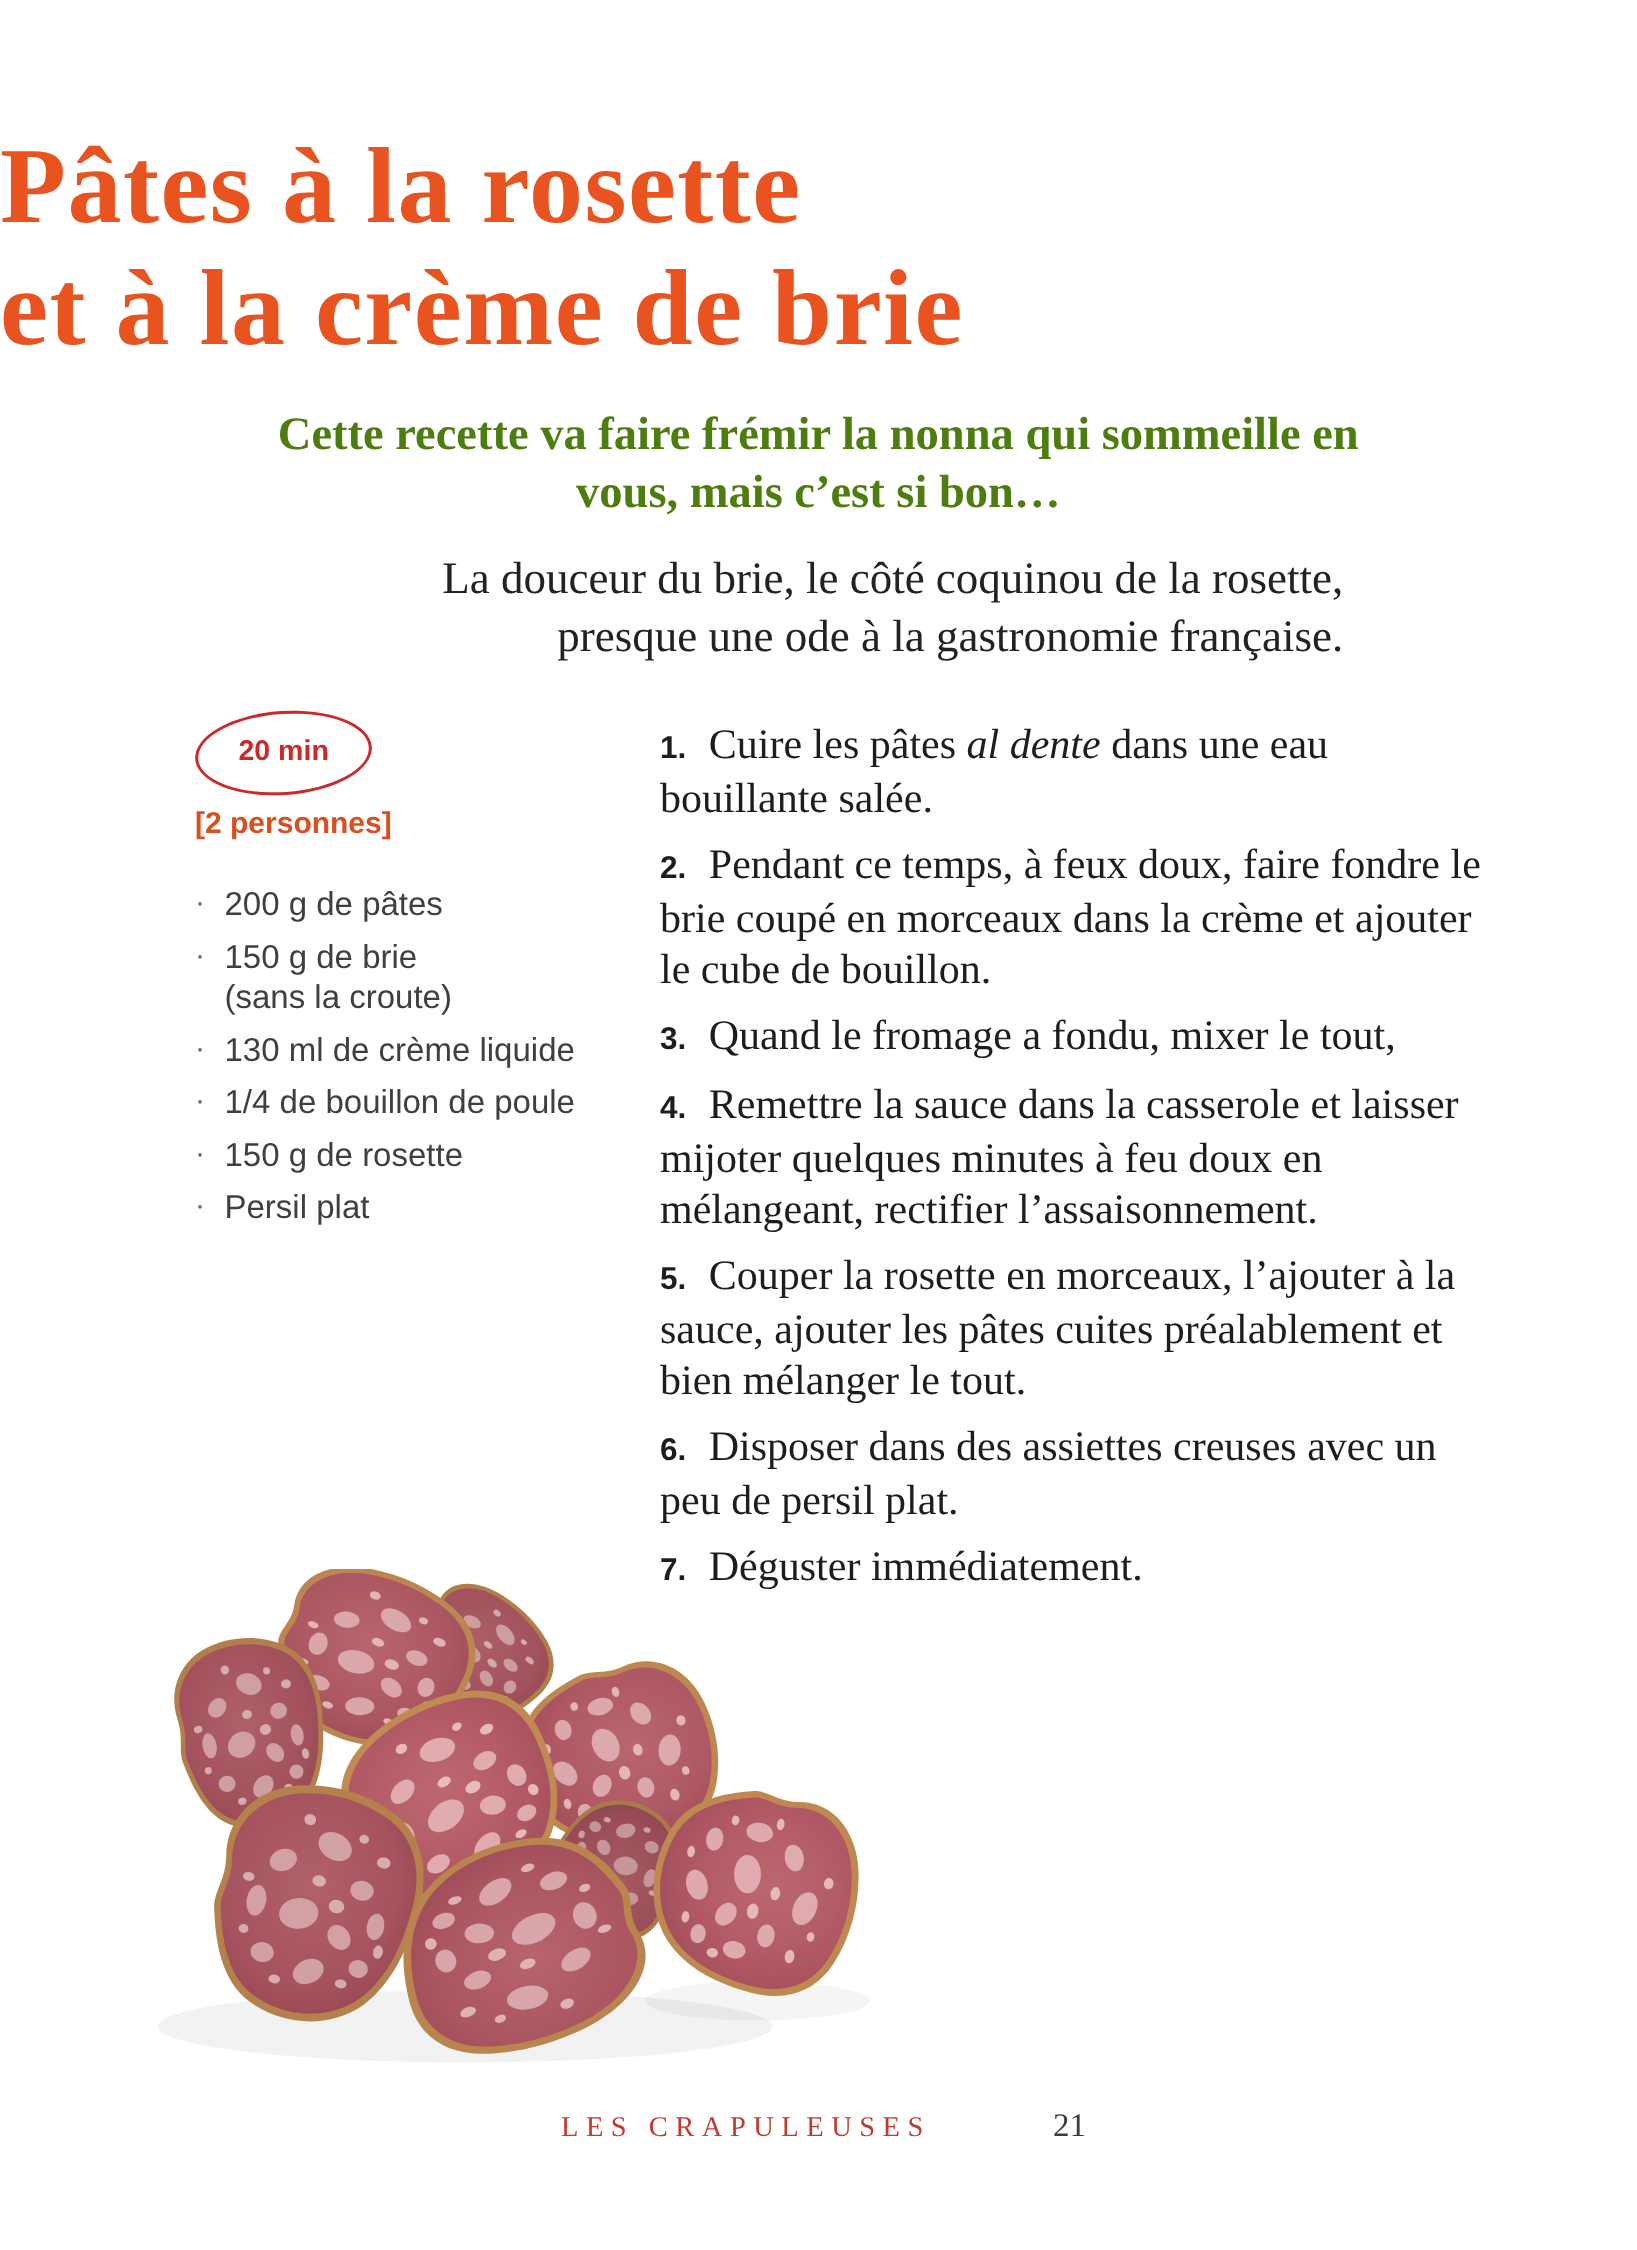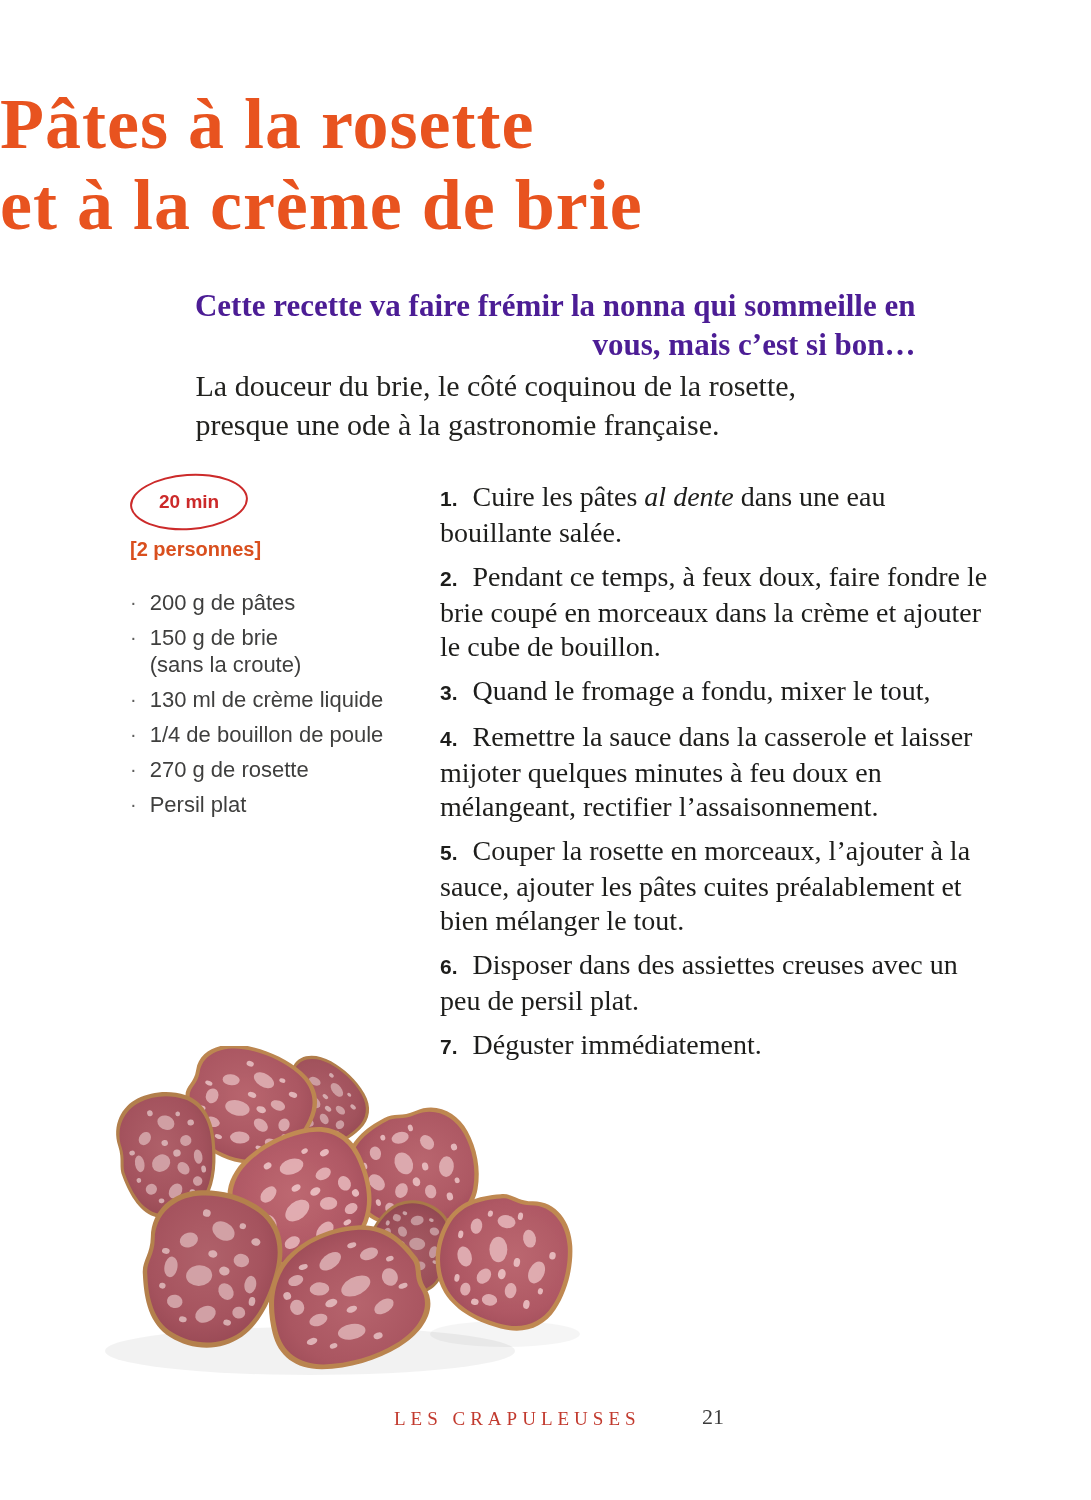--- a/index.html
+++ b/index.html
@@ -15,27 +15,27 @@
     position:relative;width:1091px;height:1500px;background:#ffffff;
     overflow:hidden;font-family:"Liberation Serif",serif;color:var(--body-text);
   }
   .title{
     position:absolute;top:84px;left:0;width:100%;text-align:left;
     color:var(--title-orange);
     font-family:Liberation Serif, serif;font-weight:bold;
     font-size:72px;line-height:81px;letter-spacing:1px;
   }
   .intro-bold{
-    position:absolute;top:286px;left:50%;transform:translateX(-50%);
-    width:740px;text-align:right;font-weight:bold;
-    font-size:31px;line-height:39px;color:#4c1d95;
+    position:absolute;top:269px;left:50%;transform:translateX(-50%);
+    width:740px;text-align:center;font-weight:bold;
+    font-size:31px;line-height:39px;color:#4d7c0f;
   }
   .intro-sub{
     position:absolute;top:366px;left:50%;transform:translateX(-50%);
-    width:700px;text-align:left;font-size:30px;line-height:39px;color:#22221f;
+    width:700px;text-align:right;font-size:30px;line-height:39px;color:#22221f;
   }
   .left-col{
     position:absolute;left:130px;top:474px;width:295px;
     font-family:"Liberation Sans",sans-serif;
   }
   .time-badge{
     width:118px;height:56px;border:2px solid var(--accent-red);
     border-radius:50%;display:flex;align-items:center;justify-content:center;
     transform:rotate(-4deg);box-sizing:border-box;
   }
@@ -57,21 +57,21 @@
   }
   .steps li{margin-bottom:10px;font-size:28px;line-height:34px;color:var(--body-text);}
   .steps .step-num{
     font-family:"Liberation Sans",sans-serif;font-weight:bold;
     font-size:21px;margin-right:15px;
   }
   .steps em{}
   .photo{position:absolute;left:85px;top:1046px;width:560px;height:338px;}
   .footer-collection{
     position:absolute;left:374px;top:1408px;
-    font-size:19px;letter-spacing:5px;color:var(--footer-red);margin-left:20px;
+    font-size:19px;letter-spacing:5px;color:var(--footer-red);
   }
   .footer-page{
     position:absolute;left:702px;top:1404px;font-size:22px;color:#3b3b3b;text-align:right;
   }
 </style>
 </head>
 <body>
 
 <div class="page">
 
@@ -100,21 +100,21 @@
         <li>
           <span class="bullet">·</span>
           <span>130 ml de crème liquide</span>
         </li>
         <li>
           <span class="bullet">·</span>
           <span>1/4 de bouillon de poule</span>
         </li>
         <li>
           <span class="bullet">·</span>
-          <span>270 g de rosette</span>
+          <span>150 g de rosette</span>
         </li>
         <li>
           <span class="bullet">·</span>
           <span>Persil plat</span>
         </li>
       </ul>
   </div>
 
   <ol class="steps">
       <li><span class="step-num">1.</span><span><span>Cuire les pâtes </span><em>al dente</em><span> dans une eau bouillante salée.</span></span></li>

